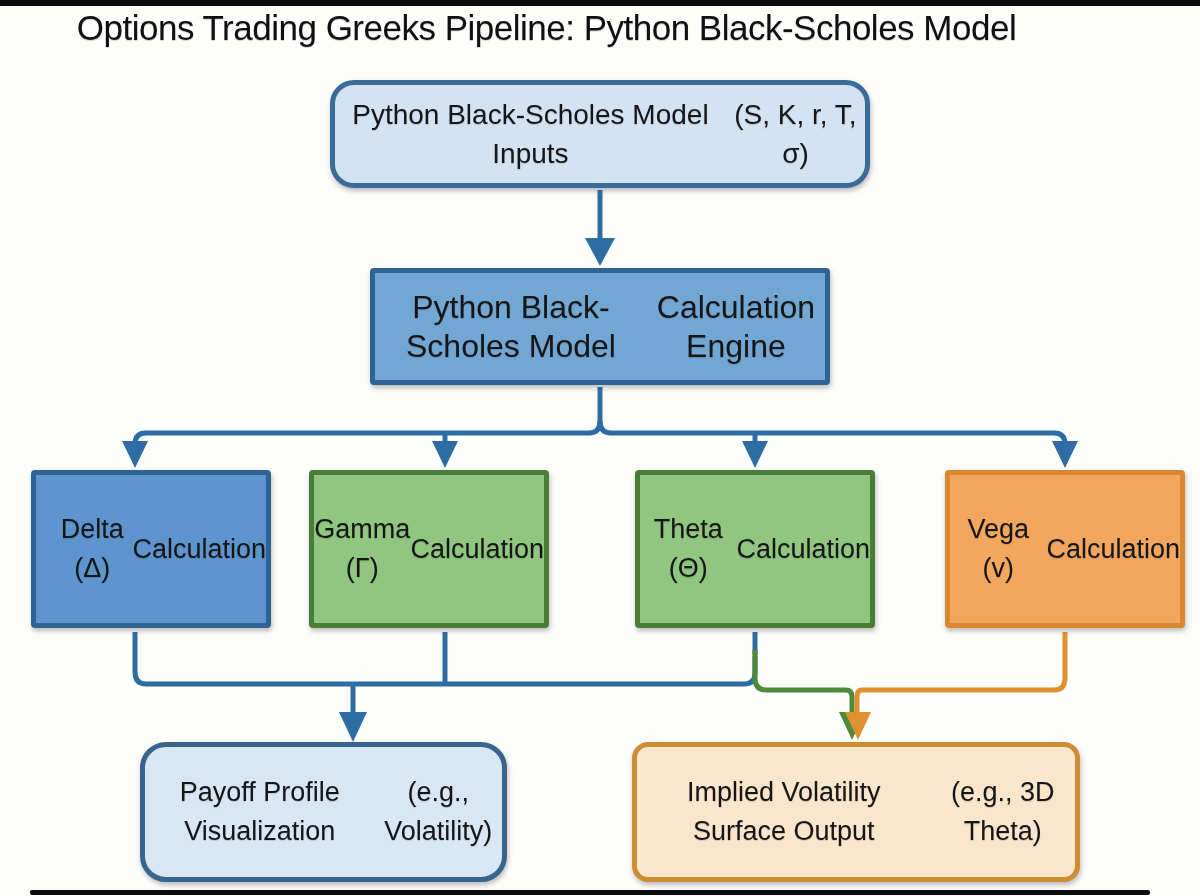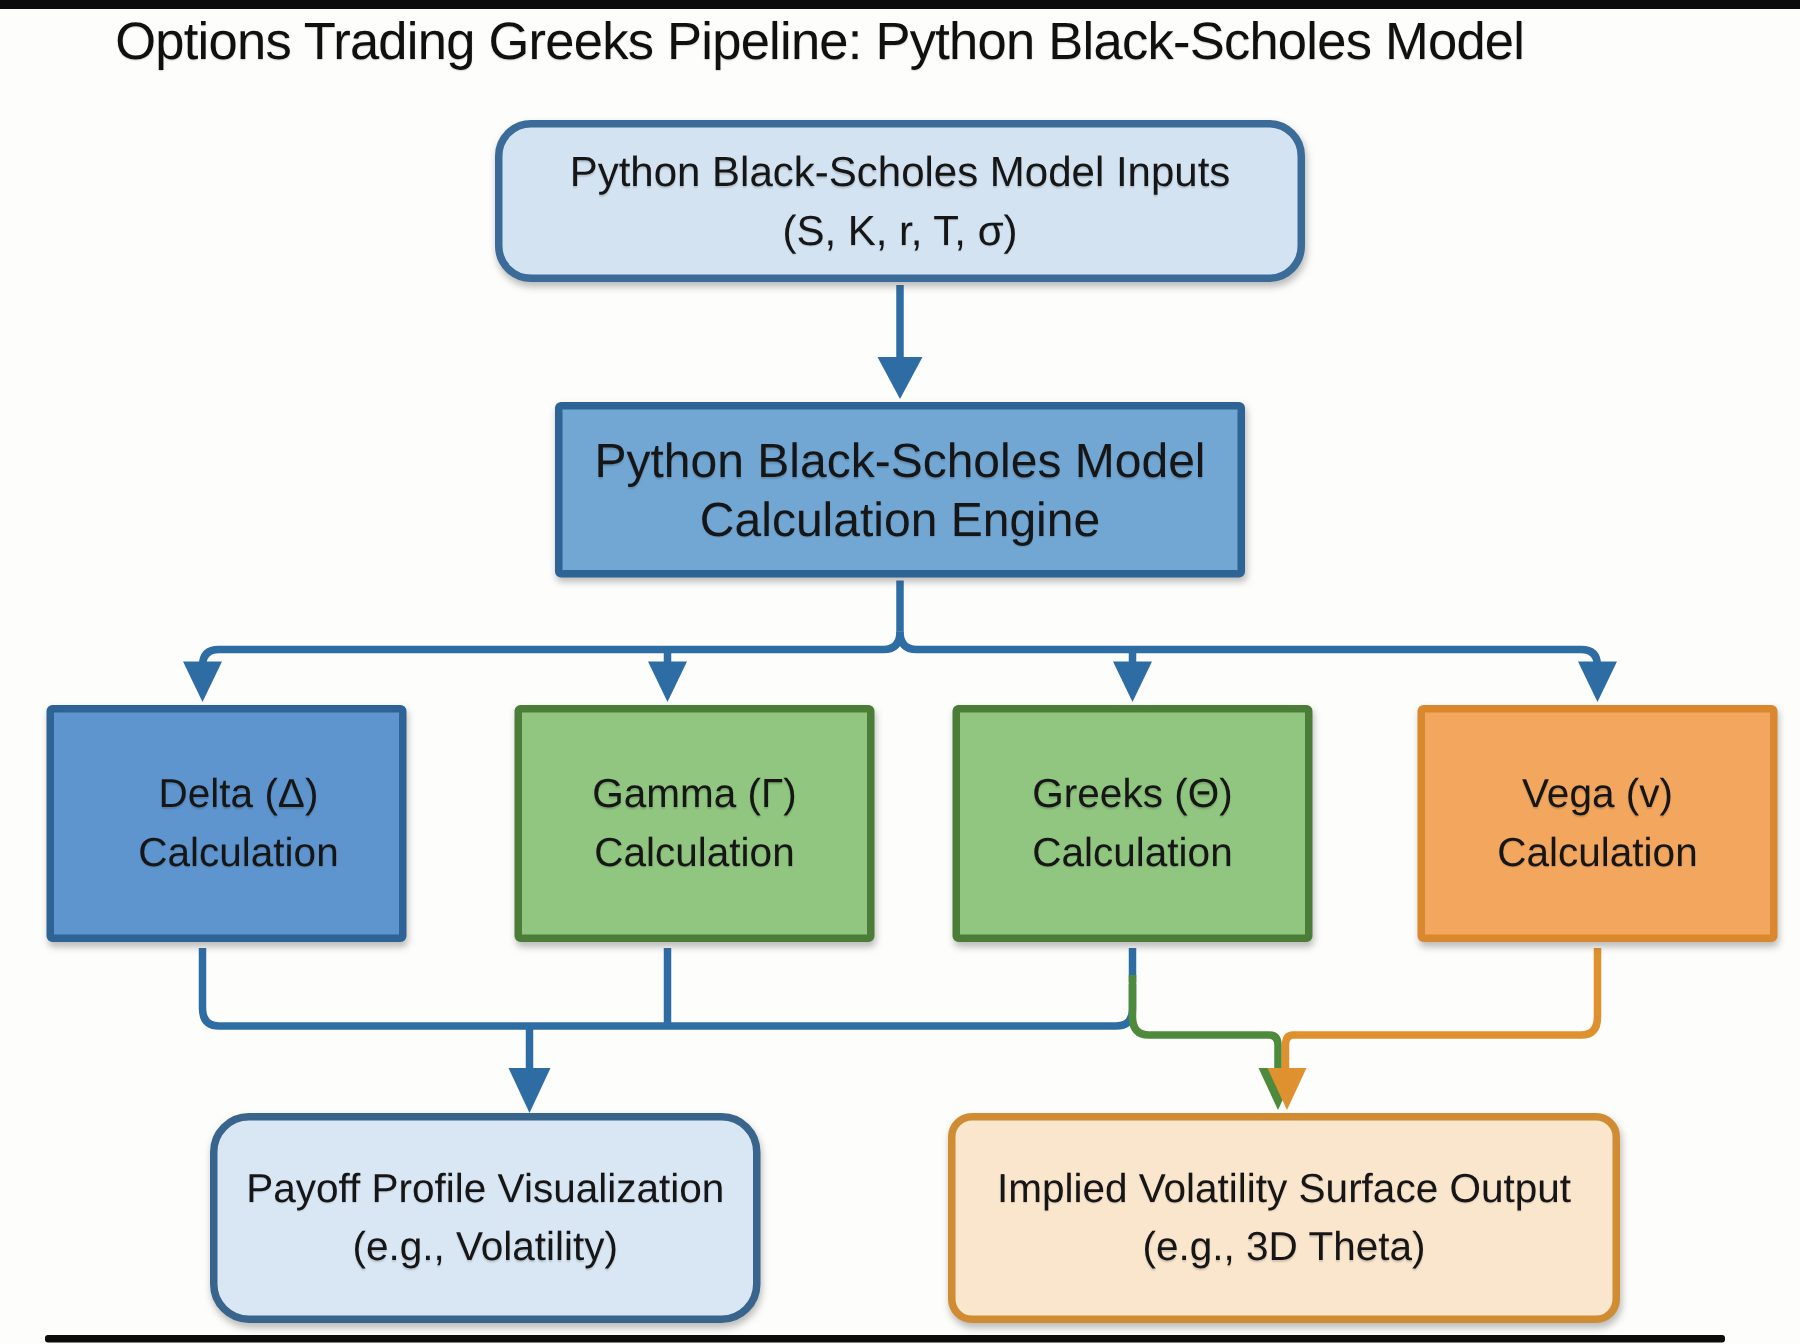--- a/index.html
+++ b/index.html
@@ -26,21 +26,21 @@
   svg.connectors{position:absolute;left:0;top:0;}
   svg.connectors path{fill:none;stroke-width:5;stroke-linejoin:round;}
   svg.connectors .c-blue{stroke:var(--conn_blue,#2e6da4);}
   svg.connectors .c-green{stroke:var(--conn_green,#4e8a3c);}
   svg.connectors .c-orange{stroke:var(--conn_orange,#e0912f);}
   svg.connectors .f-blue{fill:var(--conn_blue,#2e6da4);}
   svg.connectors .f-green{fill:var(--conn_green,#4e8a3c);}
   svg.connectors .f-orange{fill:var(--conn_orange,#e0912f);}
   .node{
     position:absolute;
-    display:flex;flex-direction:column;justify-content:center;align-items:center;
+    display:flex;flex-direction:row;align-items:center;
     text-align:center;
     color:var(--box_text,#161616);
     font-size:27px;line-height:39px;
     box-shadow:1px 3px 5px rgba(70,70,70,0.35);
     text-shadow:0 1px 1px rgba(0,0,0,0.15);
     box-sizing:border-box;
   }
   .node.inputs{
     left:330px;top:80px;width:540px;height:108px;
     background:var(--inputs_fill,#d3e3f2);
@@ -48,21 +48,21 @@
     border-radius:24px;font-size:28px;
   }
   .node.engine{
     left:370px;top:268px;width:460px;height:117px;
     background:var(--engine_fill,#72a7d4);
     border:5px solid var(--engine_border,#2e6396);
     border-radius:4px;font-size:32px;
   }
   .node.greek{top:470px;width:240px;height:158px;border-radius:4px;border:5px solid;}
   .node.delta{left:31px;background:var(--delta_fill,#5e95ce);border-color:var(--delta_border,#2e6396);padding-left:16px;}
-  .node.gamma{left:343px;background:var(--green_fill,#90c680);border-color:var(--green_border,#4c7d38);}
+  .node.gamma{left:309px;background:var(--green_fill,#90c680);border-color:var(--green_border,#4c7d38);}
   .node.theta{left:635px;background:var(--green_fill,#90c680);border-color:var(--green_border,#4c7d38);}
   .node.vega{left:945px;background:var(--vega_fill,#f3a75e);border-color:var(--vega_border,#d9882e);}
   .node.payoff{
     left:140px;top:742px;width:367px;height:140px;
     background:var(--payoff_fill,#d9e7f5);
     border:5px solid var(--payoff_border,#39648c);
     border-radius:26px;
   }
   .node.ivsurf{
     left:632px;top:742px;width:448px;height:140px;
@@ -129,21 +129,21 @@
     <div>Delta (Δ)</div>
     <div>Calculation</div>
   </div>
 
   <div class="node greek gamma">
     <div>Gamma (Γ)</div>
     <div>Calculation</div>
   </div>
 
   <div class="node greek theta">
-    <div>Greeks (Θ)</div>
+    <div>Theta (Θ)</div>
     <div>Calculation</div>
   </div>
 
   <div class="node greek vega">
     <div>Vega (v)</div>
     <div>Calculation</div>
   </div>
 
   <div class="node payoff">
     <div>Payoff Profile Visualization</div>

